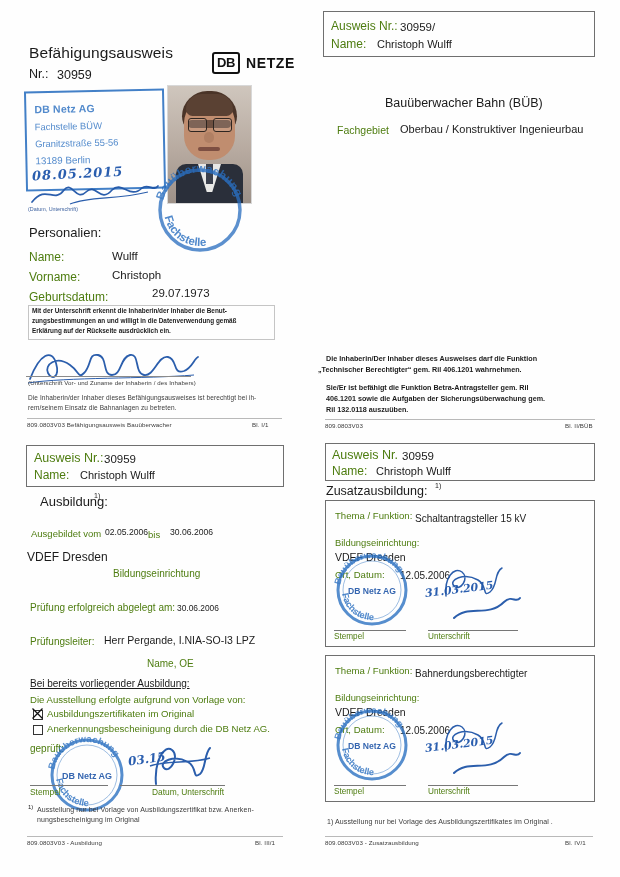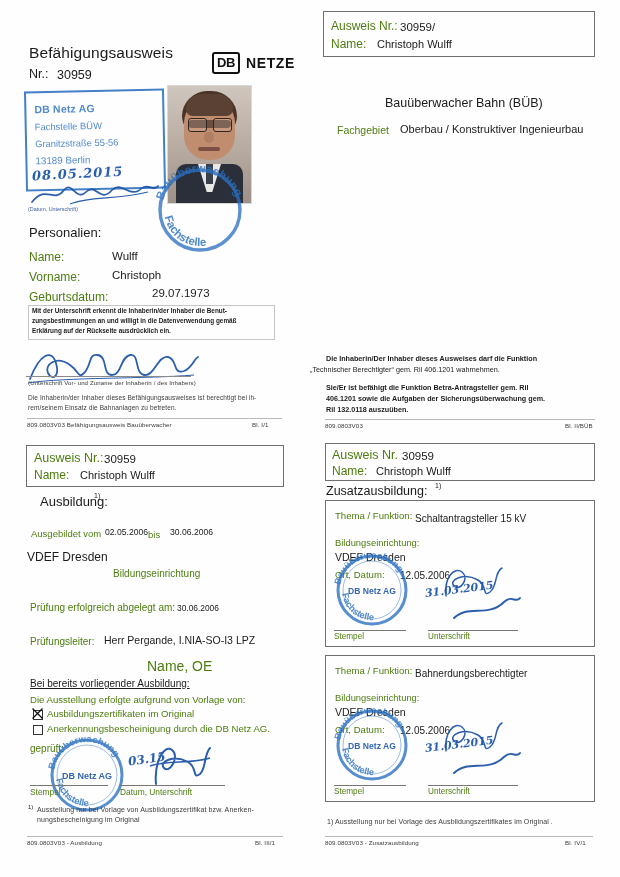--- a/index.html
+++ b/index.html
@@ -152,21 +152,21 @@
     <div class="t lbl" style="left:21px;top:19px;font-size:12px;">Ausweis Nr.:</div>
     <div class="t bold" style="left:90px;top:21px;font-size:11.5px;">30959/</div>
     <div class="t lbl" style="left:21px;top:37px;font-size:12px;">Name:</div>
     <div class="t" style="left:67px;top:38px;font-size:11px;">Christoph Wulff</div>
 
     <div class="t bold" style="left:75px;top:96px;font-size:12.5px;">Bauüberwacher Bahn (BÜB)</div>
     <div class="t lbl" style="left:27px;top:124px;font-size:10.5px;">Fachgebiet</div>
     <div class="t bold" style="left:90px;top:123px;font-size:11px;">Oberbau / Konstruktiver Ingenieurbau</div>
 
     <div class="t" style="left:16px;top:354px;font-size:7.2px;font-weight:bold;">Die Inhaberin/Der Inhaber dieses Ausweises darf die Funktion</div>
-    <div class="t" style="left:0;top:365px;font-size:7.2px;font-weight:normal;">„Technischer Berechtigter“ gem. Ril 406.1201 wahrnehmen.</div>
+    <div class="t" style="left:8px;top:365px;font-size:7.2px;font-weight:bold;">„Technischer Berechtigter“ gem. Ril 406.1201 wahrnehmen.</div>
     <div class="t" style="left:16px;top:383px;font-size:7.2px;font-weight:bold;">Sie/Er ist befähigt die Funktion Betra-Antragsteller gem. Ril</div>
     <div class="t" style="left:16px;top:394px;font-size:7.2px;font-weight:bold;">406.1201 sowie die Aufgaben der Sicherungsüberwachung gem.</div>
     <div class="t" style="left:16px;top:405px;font-size:7.2px;font-weight:bold;">Ril 132.0118 auszuüben.</div>
 
     <div class="foot-rule" style="left:15px;top:419px;width:270px;"></div>
     <div class="t tiny" style="left:15px;top:422px;">809.0803V03</div>
     <div class="t tiny" style="left:255px;top:422px;">Bl. II/BÜB</div>
   </div>
 
   <div class="panel" style="left:0;top:440px;width:310px;height:437px;">
@@ -186,21 +186,21 @@
     <div class="t bold" style="left:170px;top:87px;font-size:8.6px;">30.06.2006</div>
 
     <div class="t bold" style="left:27px;top:110px;font-size:12px;">VDEF Dresden</div>
     <div class="t lbl" style="left:113px;top:128px;font-size:10px;">Bildungseinrichtung</div>
 
     <div class="t lbl" style="left:30px;top:162px;font-size:10px;">Prüfung erfolgreich abgelegt am:</div>
     <div class="t bold" style="left:177px;top:163px;font-size:8.4px;">30.06.2006</div>
 
     <div class="t lbl" style="left:30px;top:196px;font-size:10px;text-align:right;">Prüfungsleiter:</div>
     <div class="t bold" style="left:104px;top:194px;font-size:10.5px;">Herr Pergande, I.NIA-SO-I3 LPZ</div>
-    <div class="t lbl" style="left:135px;top:218px;font-size:14px;padding-left:12px;">Name, OE</div>
+    <div class="t lbl" style="left:135px;top:218px;font-size:10px;padding-left:12px;">Name, OE</div>
 
     <div class="t" style="left:30px;top:238px;font-size:10px;text-decoration:underline;">Bei bereits vorliegender Ausbildung:</div>
     <div class="t lbl" style="left:30px;top:254px;font-size:9.6px;">Die Ausstellung erfolgte aufgrund von Vorlage von:</div>
 
     <div class="chk" style="left:33px;top:270px;width:8px;height:8px;"></div>
     <svg style="position:absolute;left:31px;top:267px;width:13px;height:13px;" viewBox="0 0 13 13">
       <path d="M1.5 1.5 L11.5 11.5 M11.5 1.5 L1.5 11.5" stroke="#111" stroke-width="1.3"></path>
     </svg>
     <div class="t lbl" style="left:47px;top:268px;font-size:9.6px;">Ausbildungszertifikaten im Original</div>
 
@@ -230,21 +230,21 @@
     <div class="hw" style="left:128px;top:312px;font-size:12px;transform:rotate(-8deg);">03.15</div>
     <svg class="sig" style="left:148px;top:300px;width:66px;height:48px;" viewBox="0 0 66 48">
       <path d="M8 44 C6 22,16 4,24 10 C32 16,22 34,16 28 C10 22,26 14,40 22 C50 28,44 40,52 34
                C58 29,56 14,62 8" fill="none" stroke="#2056a8" stroke-width="2" stroke-linecap="round"></path>
       <path d="M2 26 C18 20,44 24,62 18" fill="none" stroke="#2056a8" stroke-width="1.4"></path>
     </svg>
 
     <div class="sigline" style="left:30px;top:345px;width:78px;"></div>
     <div class="sigline" style="left:120px;top:345px;width:105px;"></div>
     <div class="t lbl" style="left:30px;top:347px;font-size:8.4px;">Stempel</div>
-    <div class="t lbl" style="left:120px;top:347px;font-size:8.4px;">Datum, Unterschrift</div>
+    <div class="t lbl" style="left:120px;top:347px;font-size:8.4px;padding-left:32px;">Datum, Unterschrift</div>
 
     <div class="t" style="left:28px;top:364px;font-size:6px;">1)</div>
     <div class="t tiny" style="left:37px;top:366px;font-size:7px;">Ausstellung nur bei Vorlage von Ausbildungszertifikat bzw. Anerken-</div>
     <div class="t tiny" style="left:37px;top:376px;font-size:7px;">nungsbescheinigung im Original</div>
 
     <div class="foot-rule" style="left:27px;top:396px;width:256px;"></div>
     <div class="t tiny" style="left:27px;top:399px;">809.0803V03 - Ausbildung</div>
     <div class="t tiny" style="left:255px;top:399px;">Bl. III/1</div>
   </div>
 

